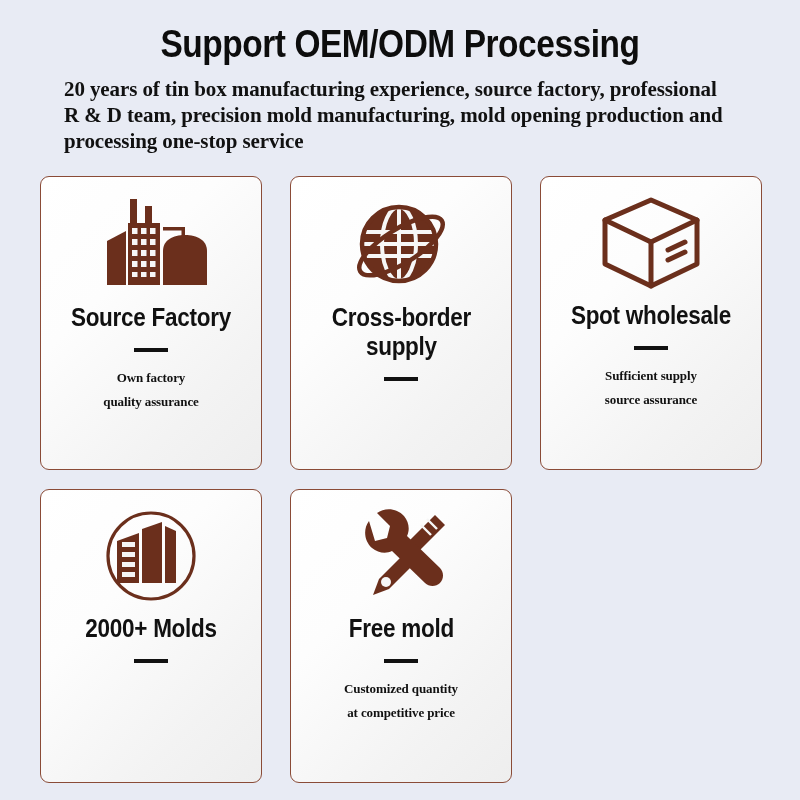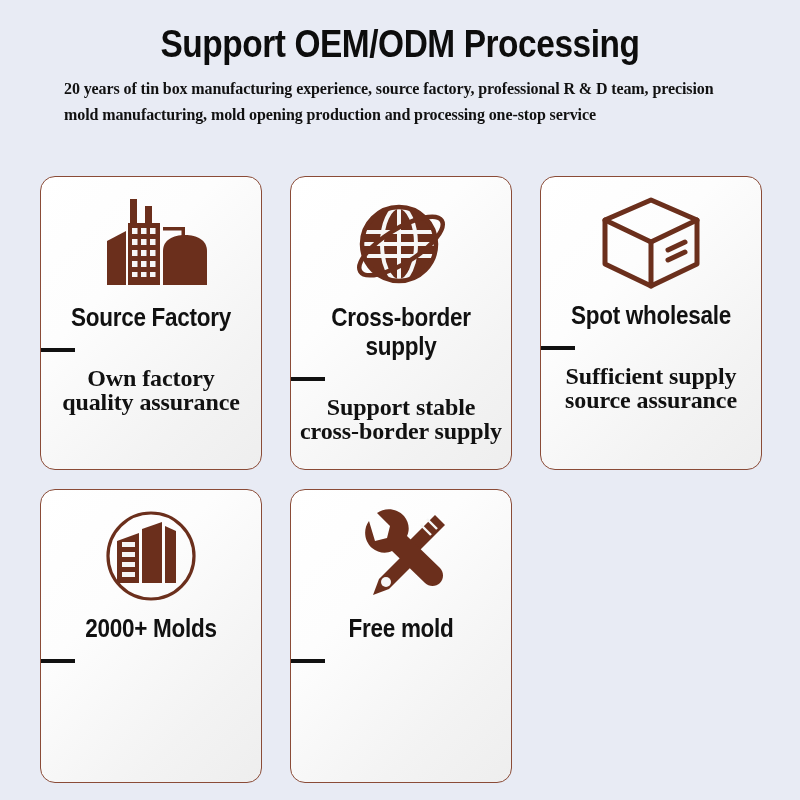--- a/index.html
+++ b/index.html
@@ -35,21 +35,21 @@
     letter-spacing: -0.5px;
     transform: scaleX(0.88);
     transform-origin: center center;
     white-space: nowrap;
   }
   .subtitle {
     margin: 10px auto 0 auto;
     width: 672px;
     font-family: "Liberation Serif", serif;
     font-weight: bold;
-    font-size: 16px;
+    font-size: 21px;
     line-height: 26px;
     color: #111111;
     text-align: left;
     letter-spacing: -0.1px;
   }
 
   
   .grid {
     position: absolute;
     left: 40px;
@@ -59,24 +59,25 @@
     grid-template-columns: repeat(3, 222px);
     grid-template-rows: 294px 294px;
     column-gap: 28px;
     row-gap: 19px;
   }
 
   .card {
     position: relative;
     box-sizing: border-box;
     border: 1.4px solid #8a4b37;
-    border-radius: 15px;
+    border-radius: 9px;
     background: linear-gradient(135deg, #ffffff 0%, #fdfdfd 35%, #f3f3f3 75%, #eeeeee 100%);
     display: flex;
     flex-direction: column;
+    align-items: center;
     overflow: hidden;
   }
 
   .icon-wrap {
     height: 118px;
     display: flex;
     align-items: center;
     justify-content: center;
     margin-top: 8px;
   }
@@ -98,21 +99,21 @@
   .divider {
     width: 34px;
     height: 4px;
     background: #111111;
     margin: 16px 0 14px 0;
   }
 
   .card-desc {
     font-family: "Liberation Serif", serif;
     font-weight: bold;
-    font-size: 24px;
+    font-size: 13px;
     line-height: 24px;
     color: #111111;
     text-align: center;
     padding: 0 8px;
     white-space: pre-line;
     letter-spacing: -0.1px;
   }
 
   
   .card.row2 .icon-wrap { height: 116px; }
@@ -178,22 +179,20 @@
             <line x1="13" y1="50" x2="87" y2="50"></line>
             <line x1="14" y1="62" x2="86" y2="62"></line>
           </g>
           <circle cx="50" cy="50" r="37" stroke="#6b2f1c" stroke-width="4.5" fill="none"></circle>
           <ellipse cx="52" cy="52" rx="48" ry="17" transform="rotate(-32 52 52)" stroke="#6b2f1c" stroke-width="4.5" fill="none"></ellipse>
         </svg>
       </div>
       <div class="card-title">Cross-border
 supply</div>
       <div class="divider"></div>
-      <div class="card-desc">Support stable
-cross-border supply</div>
     </div>
 
 
     <div class="card row2">
       <div class="icon-wrap">
         <svg width="108" height="98" viewBox="0 0 108 98" fill="none">
           <g stroke="#6b2f1c" stroke-width="5" fill="none" stroke-linejoin="round" stroke-linecap="round">
             <path d="M54 6 L100 26 L100 70 L54 92 L8 70 L8 26 Z"></path>
             <path d="M8 26 L54 48 L100 26"></path>
             <line x1="54" y1="48" x2="54" y2="92"></line>
@@ -241,16 +240,18 @@
               <line x1="72" y1="18" x2="82" y2="28"></line>
               <line x1="78" y1="12" x2="88" y2="22"></line>
             </g>
 
             <path d="M20 14 C14 22 15 34 23 41 C29 46 37 47 43 44 L76 76 C80 80 87 80 91 76 C95 72 95 65 91 61 L58 29 C61 23 60 15 55 9 C48 1 36 0 28 6 L41 19 L38 31 L26 34 Z"></path>
           </g>
         </svg>
       </div>
       <div class="card-title">Free mold</div>
       <div class="divider"></div>
+      <div class="card-desc">Customized quantity
+at competitive price</div>
     </div>
 
   </div>
 </div>
 
 </body></html>

